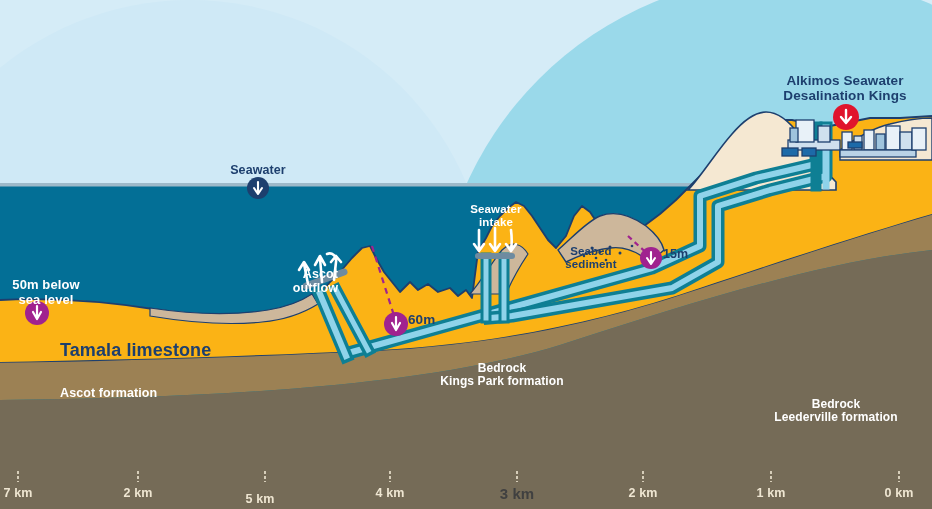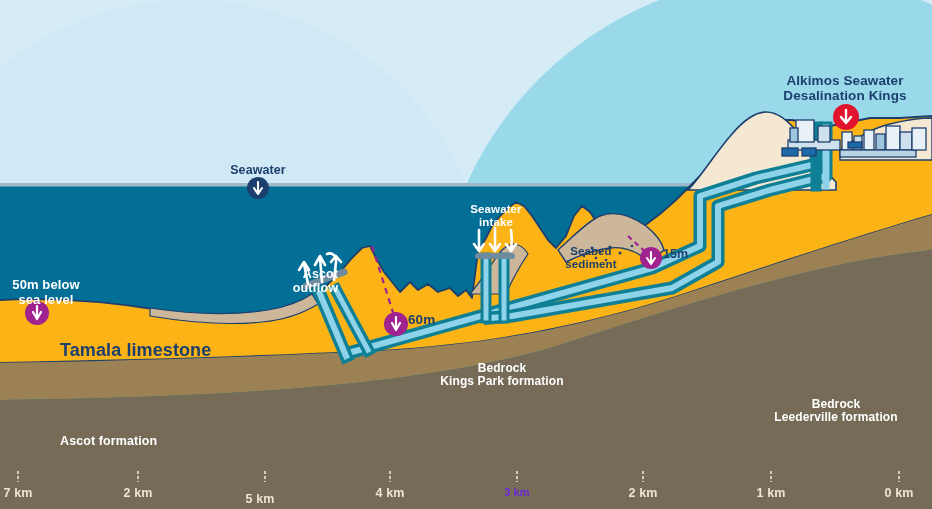--- a/index.html
+++ b/index.html
@@ -216,36 +216,36 @@
     <div>Seabed</div>
     <div>sediment</div>
   </div>
 
   <div class="lbl navy" style="left:408px;top:312px;font-size:13.5px;">60m</div>
 
   <div class="lbl navy" style="left:663px;top:247px;font-size:12.5px;">15m</div>
 
   <div class="lbl navy" style="left:60px;top:340px;font-size:18px;">Tamala limestone</div>
 
-  <div class="lbl white" style="left:60px;top:386px;font-size:12.5px;margin-top:48px;">Ascot formation</div>
+  <div class="lbl white" style="left:60px;top:386px;font-size:12.5px;">Ascot formation</div>
 
   <div class="lbl white ctr" style="left:402px;top:362px;width:200px;font-size:12px;">
     <div>Bedrock</div>
     <div>Kings Park formation</div>
   </div>
 
   <div class="lbl white ctr" style="left:736px;top:398px;width:200px;font-size:12px;">
     <div>Bedrock</div>
     <div>Leederville formation</div>
   </div>
 
   <div id="scale-labels">
       <div class="lbl ctr" style="left: -12px; top: 486px; width: 60px; font-size: 12.5px; color: rgb(239, 230, 210);">7 km</div>
       <div class="lbl ctr" style="left: 108px; top: 486px; width: 60px; font-size: 12.5px; color: rgb(239, 230, 210);">2 km</div>
       <div class="lbl ctr" style="left: 230px; top: 486px; width: 60px; font-size: 12.5px; color: rgb(239, 230, 210); margin-top: 6px;">5 km</div>
       <div class="lbl ctr" style="left: 360px; top: 486px; width: 60px; font-size: 12.5px; color: rgb(239, 230, 210);">4 km</div>
-      <div class="lbl ctr" style="left: 487px; top: 486px; width: 60px; font-size: 11px; color: #6d28d9;">3 km</div>
+      <div class="lbl ctr" style="left: 487px; top: 486px; width: 60px; font-size: 15px; color: #404040;">3 km</div>
       <div class="lbl ctr" style="left: 613px; top: 486px; width: 60px; font-size: 12.5px; color: rgb(239, 230, 210);">2 km</div>
       <div class="lbl ctr" style="left: 741px; top: 486px; width: 60px; font-size: 12.5px; color: rgb(239, 230, 210);">1 km</div>
       <div class="lbl ctr" style="left: 869px; top: 486px; width: 60px; font-size: 12.5px; color: rgb(239, 230, 210);">0 km</div>
     </div>
 
 </div>
 
 </body></html>

